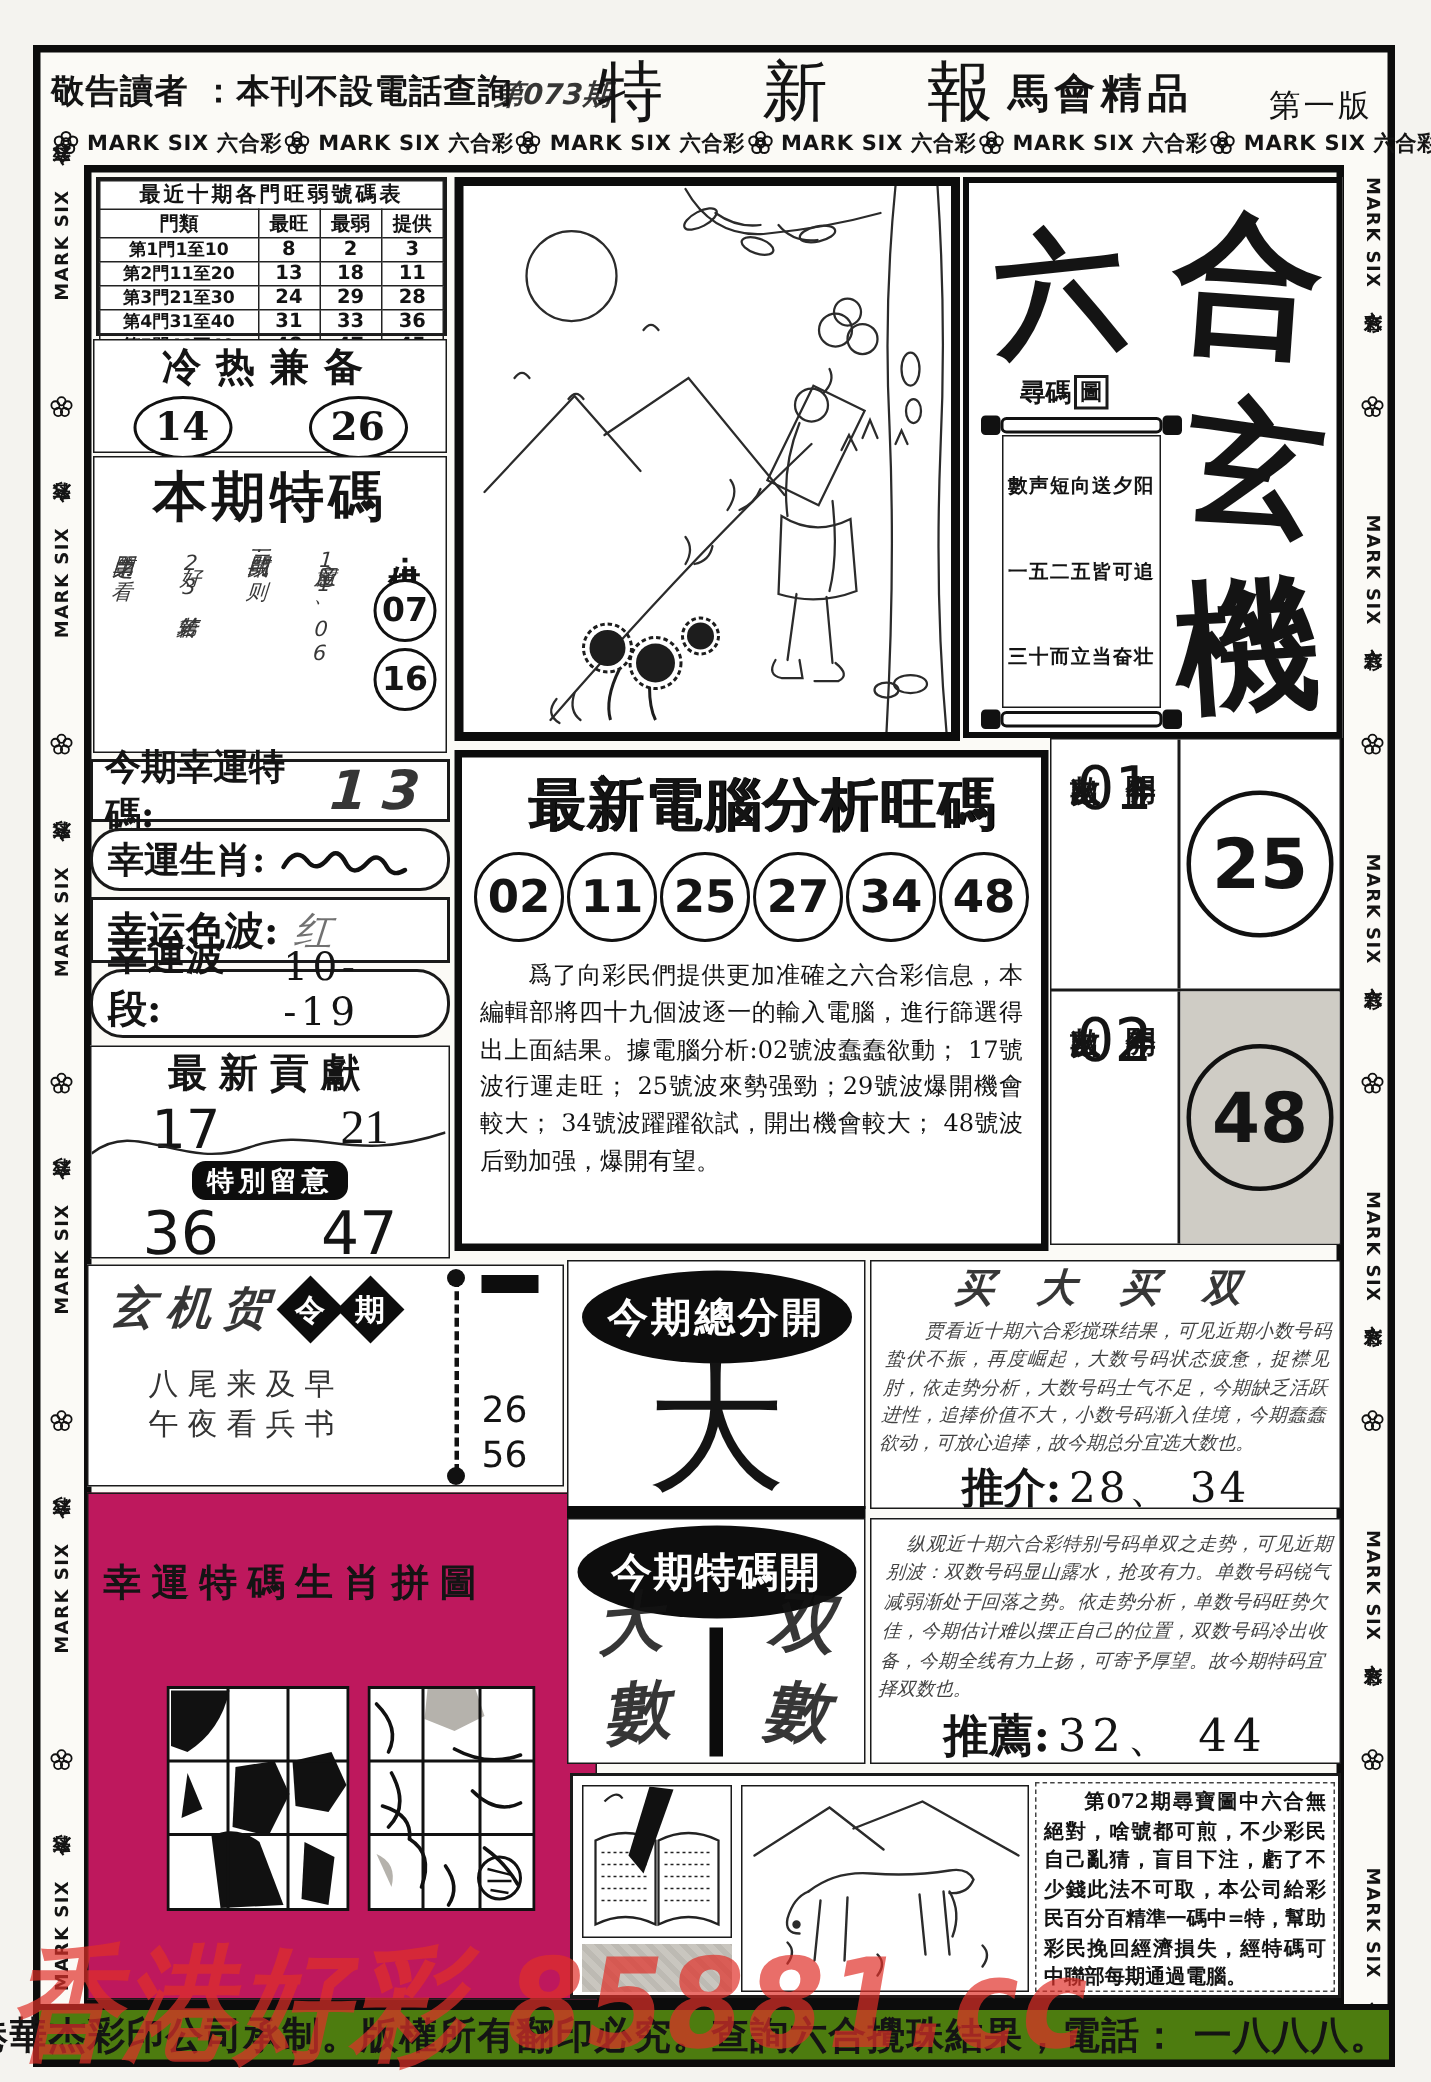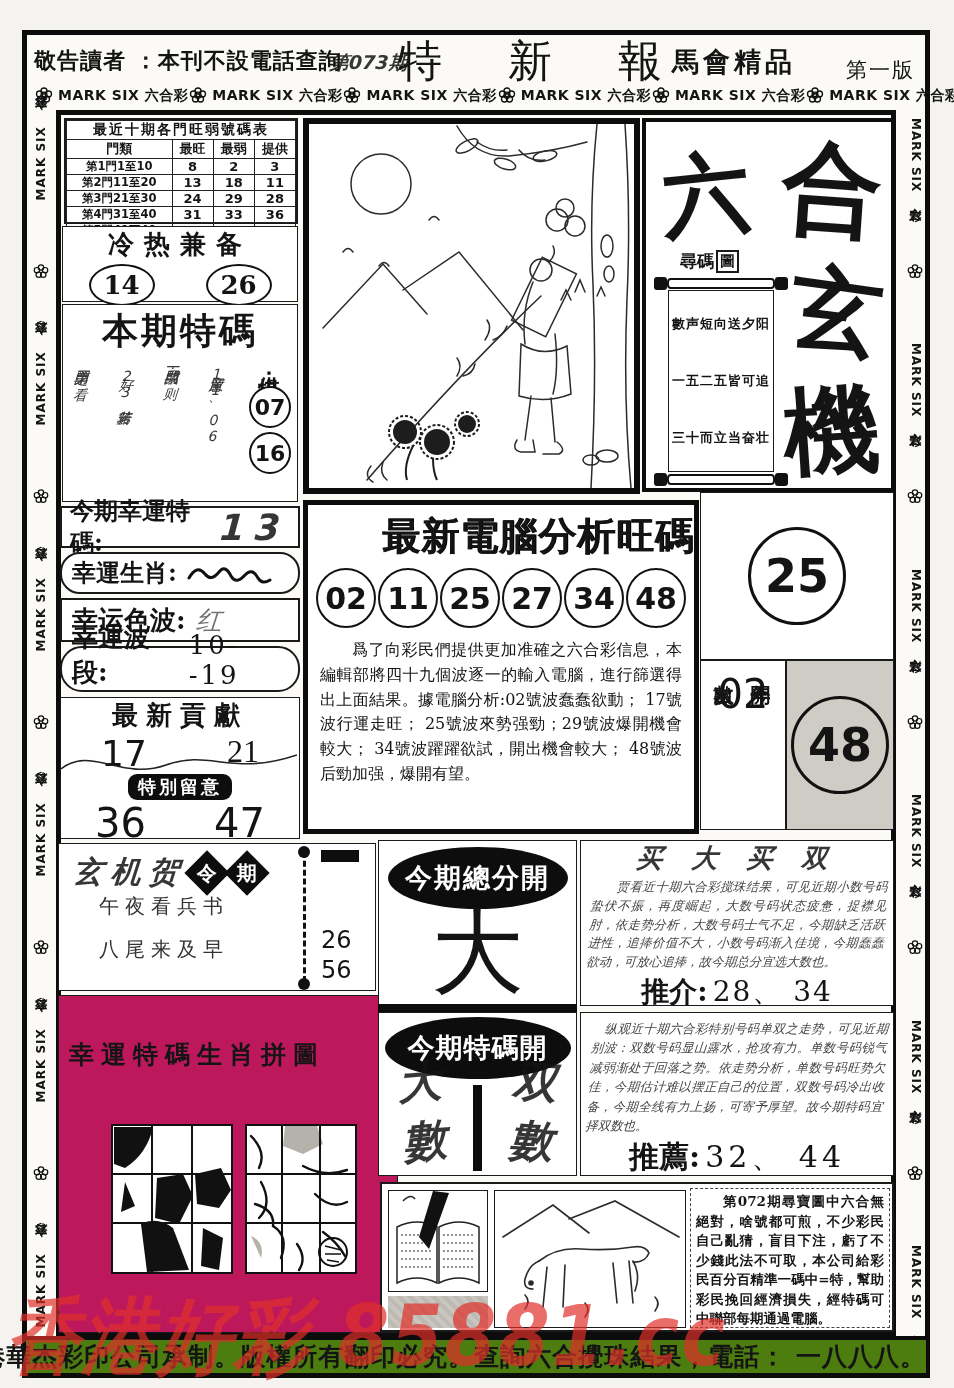--- a/index.html
+++ b/index.html
@@ -338,22 +338,22 @@
 <div class="abs b1" style="left:58px;top:843px;width:318px;height:148px;background:#fff;">
   <div style="display:flex;align-items:center;margin:8px 0 0 14px;">
     <span class="serif hw" style="font-size:30px;font-weight:900;letter-spacing:8px;">玄机贺</span>
     <span class="diamond">
         <span>令</span>
       </span>
     <span class="diamond">
         <span>期</span>
       </span>
   </div>
+  <div class="serif" style="font-size:20px;letter-spacing:6px;margin:16px 0 0 40px;color:#333;">八尾来及早</div>
   <div class="serif" style="font-size:20px;letter-spacing:6px;margin:0 0 0 40px;color:#333;">午夜看兵书</div>
-  <div class="serif" style="font-size:20px;letter-spacing:6px;margin:16px 0 0 40px;color:#333;">八尾来及早</div>
   <div class="abs" style="left:244px;top:8px;width:0;height:130px;border-left:3px dashed #111;"></div>
   <div class="abs" style="left:239px;top:2px;width:12px;height:12px;border-radius:50%;background:#111;"></div>
   <div class="abs" style="left:239px;top:134px;width:12px;height:12px;border-radius:50%;background:#111;"></div>
   <div class="abs vtext" style="left:262px;top:6px;background:#0d0d0d;color:#fff;font-size:22px;font-weight:bold;padding:6px 4px;">貼士</div>
   <div class="abs" style="left:262px;top:82px;font-size:24px;">26</div>
   <div class="abs" style="left:262px;top:112px;font-size:24px;">56</div>
 </div>
 
 <div class="abs b1" style="left:58px;top:995px;width:340px;height:338px;background:#be185d;">
   <div class="serif" style="font-size:25px;letter-spacing:7px;margin:42px 0 0 10px;font-weight:bold;white-space:nowrap;">幸運特碼生肖拼圖</div>
@@ -433,21 +433,21 @@
     <g fill="none" stroke="#1d1d1d" stroke-width="2">
       <circle cx="96" cy="308" r="16" stroke-dasharray="3 2"></circle>
         <circle cx="128" cy="318" r="17" stroke-dasharray="3 2"></circle>
         <circle cx="158" cy="300" r="12" stroke-dasharray="3 2"></circle>
       <path d="M104,322 q-10,20 -6,34 M124,334 q0,14 4,22"></path>
     </g>
   </svg>
 </div>
 
 <div class="abs" style="left:303px;top:500px;width:396px;height:334px;border:5px solid #0c0c0c;background:#fff;overflow:hidden;">
-  <div class="serif" style="font-size:38px;font-weight:900;text-align:right;margin-top:6px;letter-spacing:1px;text-shadow:1px 0 #000;">最新電腦分析旺碼</div>
+  <div class="serif" style="font-size:38px;font-weight:900;text-align:left;margin-top:6px;letter-spacing:1px;text-shadow:1px 0 #000;padding-left:44px;">最新電腦分析旺碼</div>
   <div style="display:flex;justify-content:space-between;padding:6px 8px 0 8px;">
     <span class="ball" style="width:56px;height:56px;font-size:30px;">02</span>
     <span class="ball" style="width:56px;height:56px;font-size:30px;">11</span>
     <span class="ball" style="width:56px;height:56px;font-size:30px;">25</span>
     <span class="ball" style="width:56px;height:56px;font-size:30px;">27</span>
     <span class="ball" style="width:56px;height:56px;font-size:30px;">34</span>
     <span class="ball" style="width:56px;height:56px;font-size:30px;">48</span>
   </div>
   <div class="serif para" style="font-size:16px;line-height:1.55;padding:10px 12px 0 12px;text-indent:2em;">爲了向彩民們提供更加准確之六合彩信息，本編輯部將四十九個波逐一的輸入電腦，進行篩選得出上面結果。據電腦分析:02號波蠢蠢欲動； 17號波行運走旺； 25號波來勢强勁；29號波爆開機會較大； 34號波躍躍欲試，開出機會較大； 48號波后勁加强，爆開有望。</div>
 </div>
@@ -475,20 +475,27 @@
     </div>
     <div style="display:flex;align-items:center;height:14px;">
       <span style="width:13px;height:13px;background:#111;border-radius:3px;"></span>
       <span style="flex:1;height:7px;border:2px solid #111;border-radius:4px;background:#fff;"></span>
       <span style="width:13px;height:13px;background:#111;border-radius:3px;"></span>
     </div>
   </div>
 </div>
 
 <div class="abs b1" style="left:700px;top:492px;width:194px;height:168px;background:#fff;display:flex;">
+  <div style="width:84px;border-right:2px solid #1a1a1a;display:flex;flex-direction:column;align-items:center;">
+    <div style="display:flex;gap:10px;margin-top:8px;">
+      <span class="vtext serif" style="font-size:20px;font-weight:bold;">出次數</span>
+      <span class="vtext serif" style="font-size:20px;font-weight:bold;">今年開</span>
+    </div>
+    <span style="font-size:40px;margin-top:2px;">01</span>
+  </div>
   <div style="flex:1;display:flex;align-items:center;justify-content:center;">
     <span class="ball" style="width:92px;height:92px;font-size:46px;border-width:3px;">25</span>
   </div>
 </div>
 <div class="abs b1" style="left:700px;top:660px;width:194px;height:170px;background:#fff;display:flex;">
   <div style="width:84px;border-right:2px solid #1a1a1a;display:flex;flex-direction:column;align-items:center;">
     <div style="display:flex;gap:10px;margin-top:8px;">
       <span class="vtext serif" style="font-size:20px;font-weight:bold;">出次數</span>
       <span class="vtext serif" style="font-size:20px;font-weight:bold;">今年開</span>
     </div>

